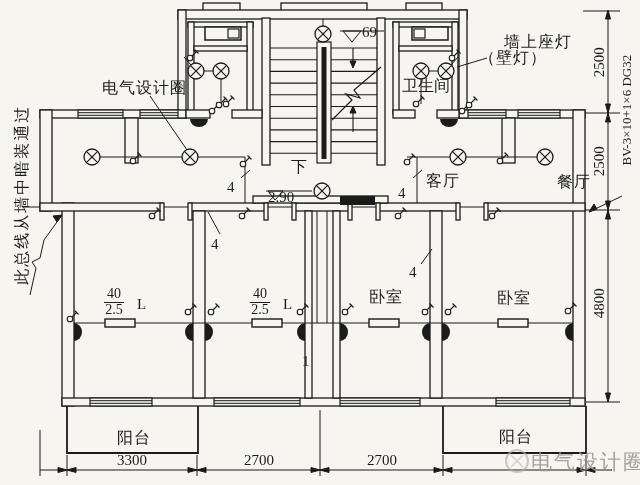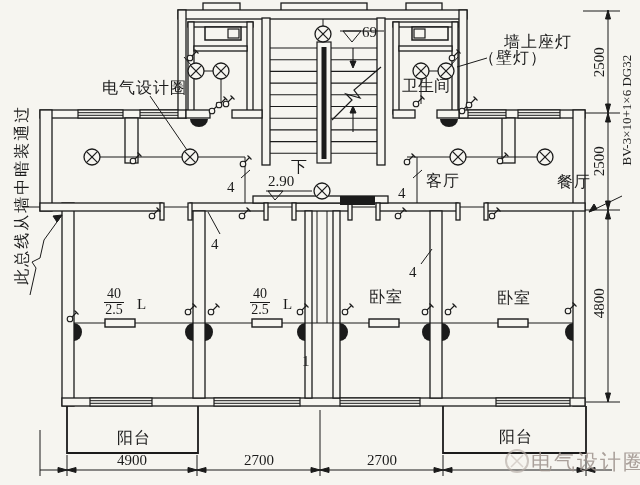--- a/index.html
+++ b/index.html
@@ -374,39 +374,39 @@
   <span class="lbl fs16" style="left:479px;top:49px">（壁灯）</span>
   <span class="lbl fs14" style="left:402px;top:77px">卫生间</span>
   <span class="lbl fs16" style="left:426px;top:172px">客厅</span>
   <span class="lbl fs16" style="left:557px;top:173px">餐厅</span>
   <span class="lbl fs16" style="left:369px;top:288px">卧室</span>
   <span class="lbl fs16" style="left:497px;top:289px">卧室</span>
   <span class="lbl fs16" style="left:117px;top:429px">阳台</span>
   <span class="lbl fs16" style="left:499px;top:428px">阳台</span>
   <span class="lbl fs14" style="left:291px;top:158px">下</span>
   <span class="lbl fs15" style="left:362px;top:24px">69</span>
-  <span class="lbl fs15" style="left:268px;top:173px">2.90</span>
+  <span class="lbl fs15" style="left:268px;top:189px">2.90</span>
   <span class="lbl fs15" style="left:302px;top:353px">1</span>
   <span class="lbl fs15" style="left:227px;top:179px">4</span>
   <span class="lbl fs15" style="left:211px;top:236px">4</span>
   <span class="lbl fs15" style="left:398px;top:185px">4</span>
   <span class="lbl fs15" style="left:409px;top:264px">4</span>
 
   <span class="frac" style="left:104px;top:287px">
     <span class="num">40</span>
     <span class="den">2.5</span>
   </span>
   <span class="lbl fs15" style="left:137px;top:296px">L</span>
   <span class="frac" style="left:250px;top:287px">
     <span class="num">40</span>
     <span class="den">2.5</span>
   </span>
   <span class="lbl fs15" style="left:283px;top:296px">L</span>
 
-  <span class="lbl fs15" style="left:117px;top:452px">4900</span>
+  <span class="lbl fs15" style="left:117px;top:452px">3300</span>
   <span class="lbl fs15" style="left:244px;top:452px">2700</span>
   <span class="lbl fs15" style="left:367px;top:452px">2700</span>
 
   <span class="lbl fs15 rot" style="left:579px;top:54px;width:40px">2500</span>
   <span class="lbl fs15 rot" style="left:579px;top:153px;width:40px">2500</span>
   <span class="lbl fs15 rot" style="left:579px;top:295px;width:40px">4800</span>
   <span class="lbl fs13 rot" style="left:542px;top:103px;width:170px">BV-3×10+1×6 DG32</span>
 
   <span class="lbl fs16 rot vert-note" style="left:-88px;top:186px;width:220px">此总线从墙中暗装通过</span>
 

